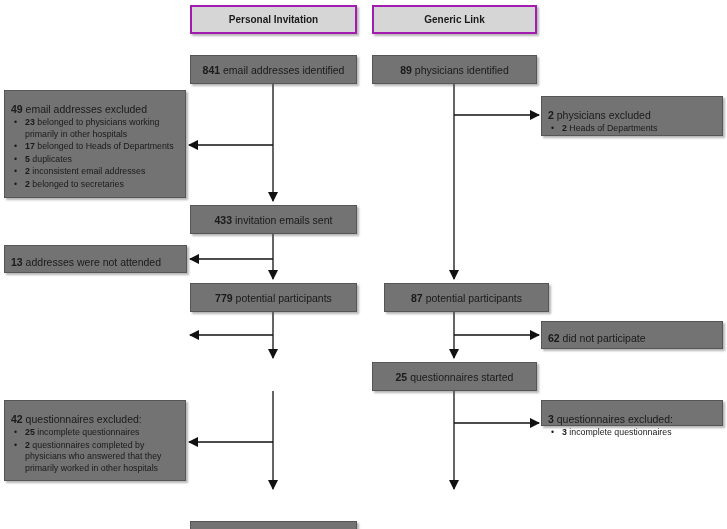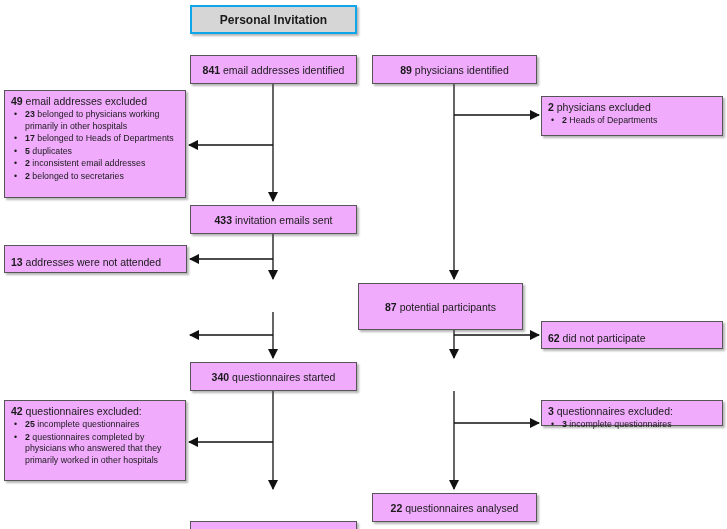--- a/index.html
+++ b/index.html
@@ -4,29 +4,29 @@
 <style>
   :root{
     --line:#111111;
     --border:#565656;
     --header-fill:#d6d6d6;
   }
   html,body{margin:0;padding:0;background:#ffffff;}
   body{font-family:"Liberation Sans","DejaVu Sans",sans-serif;color:#1a1a1a;}
   .canvas{position:relative;width:727px;height:529px;background:#ffffff;overflow:hidden;}
   svg.connectors{position:absolute;left:0;top:0;z-index:0;}
-  .box{position:absolute;z-index:1;background:#f0abfc;border:1.4px solid var(--border);
+  .box{position:absolute;z-index:1;background:#737373;border:1.4px solid var(--border);
        box-shadow:1.5px 2px 2px rgba(90,90,90,.45);box-sizing:border-box;}
   .flow{display:flex;align-items:center;justify-content:center;font-size:10.5px;}
   .flow .bt{white-space:nowrap;}
   .hdr{display:flex;align-items:center;justify-content:center;background:var(--header-fill);
-       border:2px solid #0ea5e9;font-weight:bold;font-size:12px;}
+       border:2px solid #a21caf;font-weight:bold;font-size:10px;}
   .side{padding:3px 5px 3px 6px;font-size:10.5px;}
   .side.vcenter{display:flex;align-items:flex-end;}
-  .side .title{line-height:14px;}
+  .side .title{line-height:14px;margin-top:8px;}
   b{font-weight:bold;}
   ul.blts{list-style:none;margin:1px 0 0 0;padding:0;font-size:8.8px;line-height:11.5px;}
   ul.blts li{display:flex;margin:0 0 1px 0;}
   ul.blts .dot{width:11px;flex:0 0 11px;margin-left:3px;}
   ul.blts .li-text{flex:1;}
 </style>
 </head>
 <body>
 
 <div class="canvas">
@@ -55,42 +55,45 @@
 
       <line x1="454" y1="115" x2="539" y2="115" marker-end="url(#ah)"></line>
       <line x1="454" y1="335" x2="539" y2="335" marker-end="url(#ah)"></line>
       <line x1="454" y1="423" x2="539" y2="423" marker-end="url(#ah)"></line>
     </g>
   </svg>
 
   <div class="box hdr" style="left:190px;top:5px;width:167px;height:29px">
     <span>Personal Invitation</span>
   </div>
+  <div class="box hdr" style="left:372px;top:5px;width:165px;height:29px">
+    <span>Generic Link</span>
+  </div>
 
   <div class="box flow" style="left:190px;top:55px;width:167px;height:29px">
     <div class="bt"><b>841</b> <span>email addresses identified</span></div>
   </div>
   <div class="box flow" style="left:190px;top:205px;width:167px;height:29px">
     <div class="bt"><b>433</b> <span>invitation emails sent</span></div>
   </div>
-  <div class="box flow" style="left:190px;top:362px;width:167px;height:29px">
-    <div class="bt"><b>340</b> <span>questionnaires started</span></div>
+  <div class="box flow" style="left:190px;top:283px;width:167px;height:29px">
+    <div class="bt"><b>779</b> <span>potential participants</span></div>
   </div>
   <div class="box flow" style="left:190px;top:521px;width:167px;height:29px">
     <div class="bt"><b>313</b> <span>questionnaires analysed</span></div>
   </div>
 
   <div class="box flow" style="left:372px;top:55px;width:165px;height:29px">
     <div class="bt"><b>89</b> <span>physicians identified</span></div>
   </div>
-  <div class="box flow" style="left:358px;top:283px;width:165px;height:47px">
+  <div class="box flow" style="left:384px;top:283px;width:165px;height:29px">
     <div class="bt"><b>87</b> <span>potential participants</span></div>
   </div>
-  <div class="box flow" style="left:372px;top:493px;width:165px;height:29px">
-    <div class="bt"><b>22</b> <span>questionnaires analysed</span></div>
+  <div class="box flow" style="left:372px;top:362px;width:165px;height:29px">
+    <div class="bt"><b>25</b> <span>questionnaires started</span></div>
   </div>
 
   <div class="box side" style="left:4px;top:90px;width:182px;height:108px">
     <div class="title"><b>49</b> <span>email addresses excluded</span></div>
     <ul class="blts">
       <li>
           <span class="dot">•</span>
           <span class="li-text"><b>23</b> <span>belonged to physicians working primarily in other hospitals</span></span>
         </li>
       <li>

